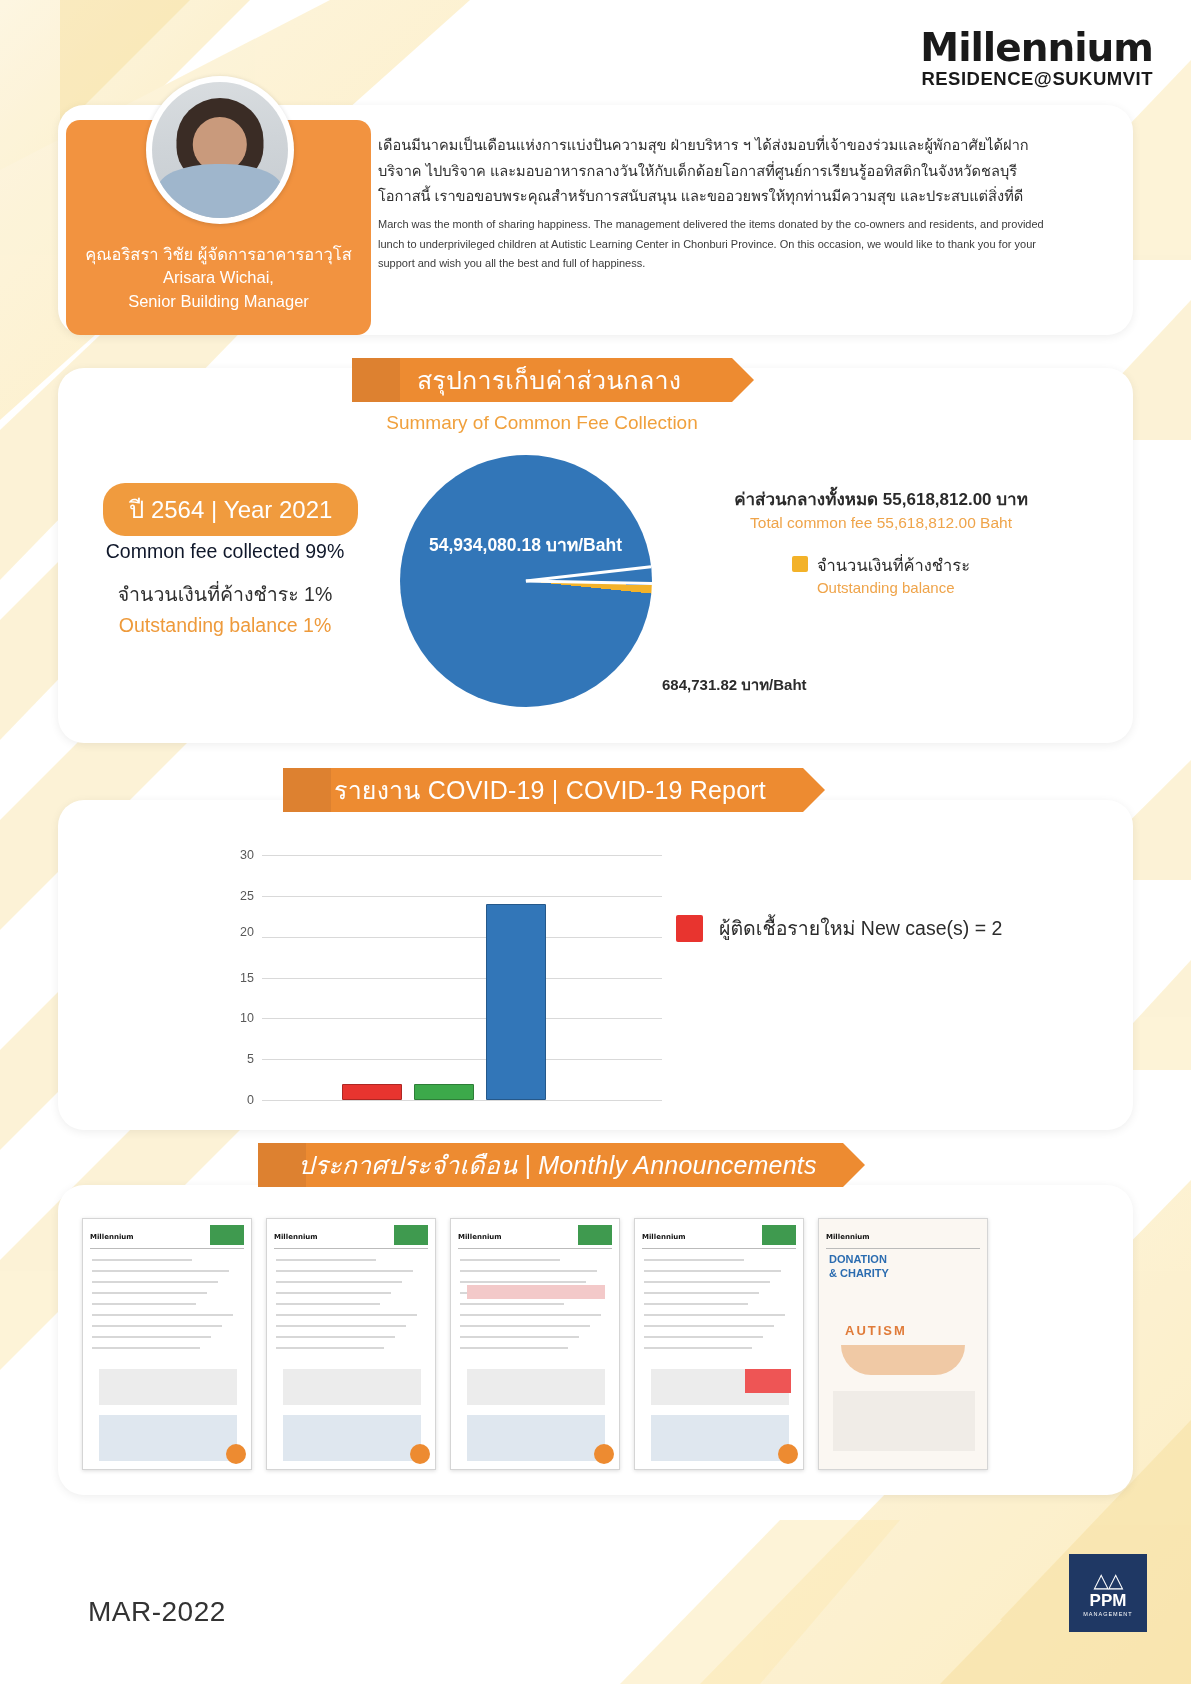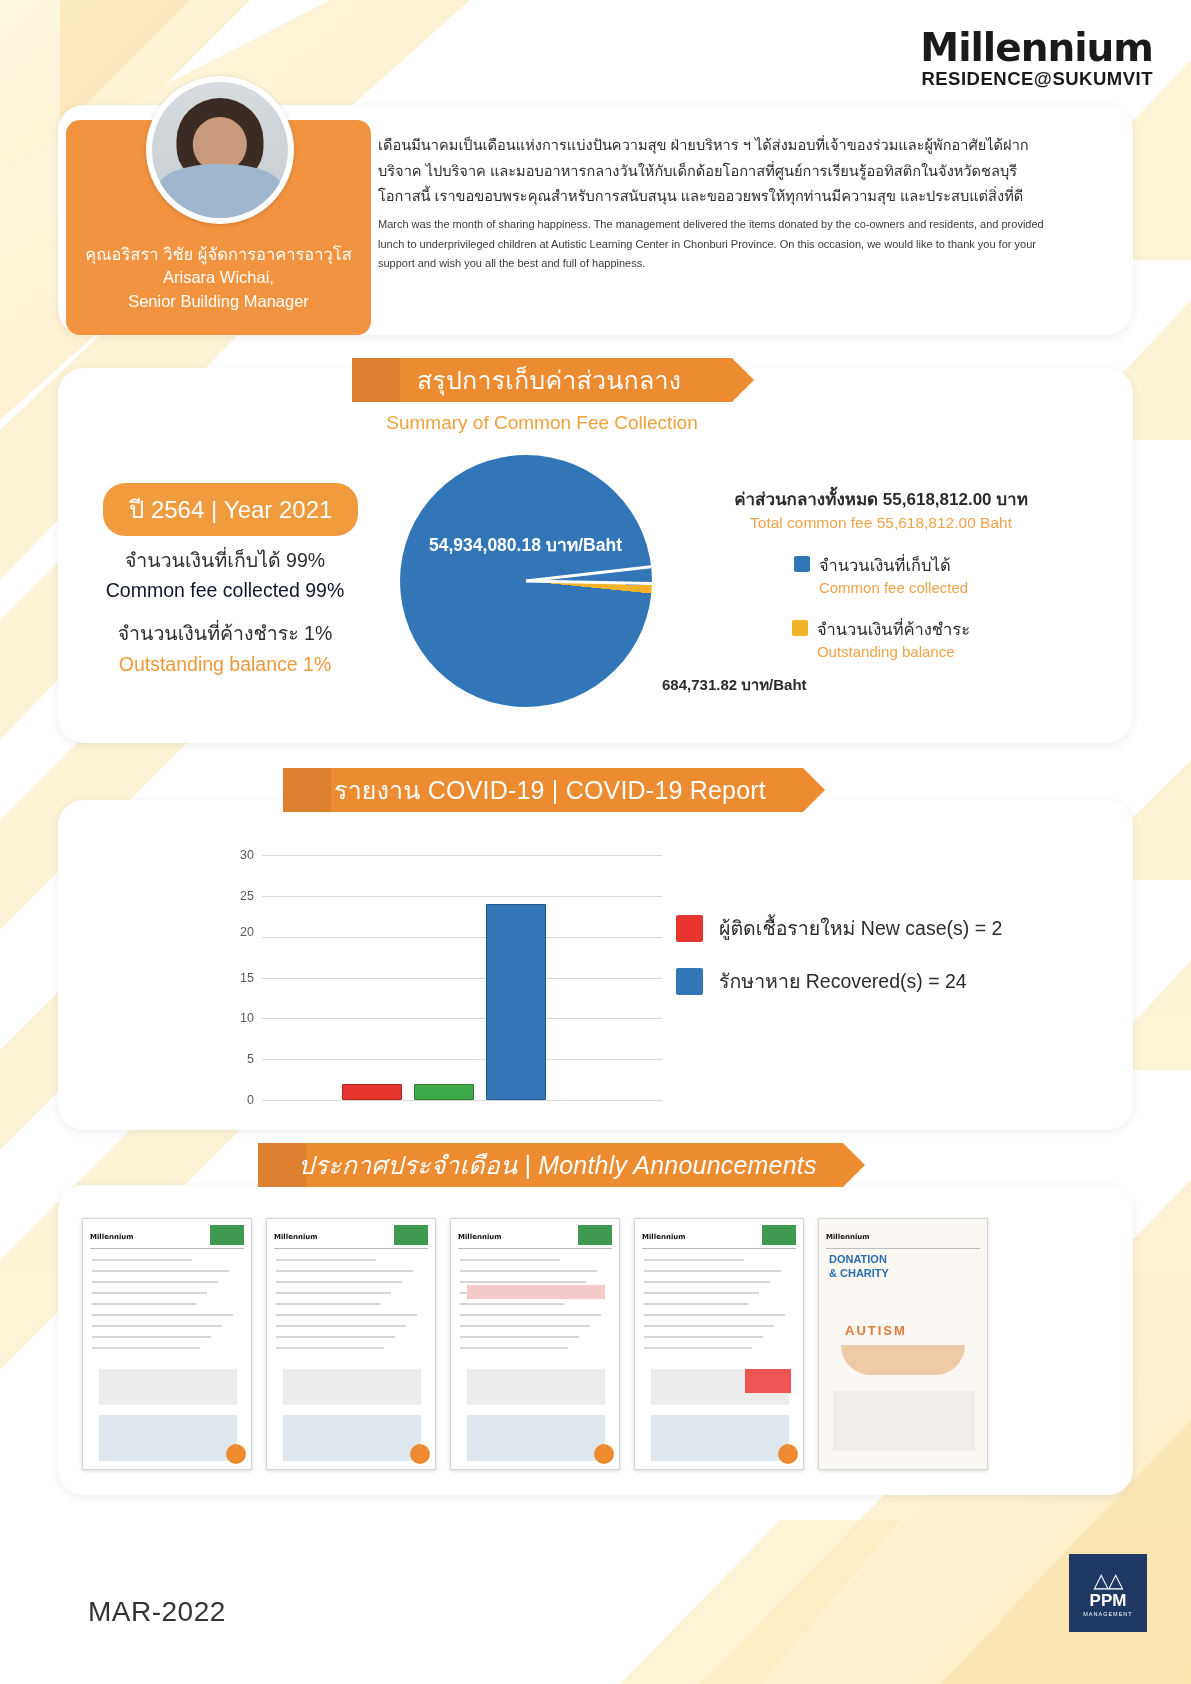--- a/index.html
+++ b/index.html
@@ -274,46 +274,38 @@
 
 <div class="card" id="fee-card"></div>
 <div class="ribbon" id="fee-ribbon">
   <span class="rib-label">สรุปการเก็บค่าส่วนกลาง</span>
 </div>
 <div id="fee-sub">Summary of Common Fee Collection</div>
 
 <div id="year-badge">ปี 2564 | Year 2021</div>
 
 <div id="fee-left-lines">
-  <div class="th">จำนวนเงินที่เก็บได้ 99%</div>
   <div class="en-blue">Common fee collected 99%</div>
   <div class="th" style="margin-top:16px">จำนวนเงินที่ค้างชำระ 1%</div>
   <div class="en-orange">Outstanding balance 1%</div>
 </div>
 
 <div id="pie-wrap">
   <div id="pie">
     <div class="gap-wedge"></div>
     <div class="gap-wedge2"></div>
   </div>
   <div id="pie-label-blue">54,934,080.18 บาท/Baht</div>
   <div id="pie-label-orange">684,731.82 บาท/Baht</div>
 </div>
 
 <div id="fee-right">
   <div class="total-th">ค่าส่วนกลางทั้งหมด 55,618,812.00 บาท</div>
   <div class="total-en">Total common fee 55,618,812.00 Baht</div>
 
-  <div class="legend-row">
-    <span class="legend-sw" style="background:#3276B8"></span>
-    <span class="legend-txt">
-      <span class="t1" style="display:block">จำนวนเงินที่เก็บได้</span>
-      <span class="t2" style="display:block">Common fee collected</span>
-    </span>
-  </div>
 
   <div class="legend-row">
     <span class="legend-sw" style="background:#F3B229"></span>
     <span class="legend-txt">
       <span class="t1" style="display:block">จำนวนเงินที่ค้างชำระ</span>
       <span class="t2" style="display:block">Outstanding balance</span>
     </span>
   </div>
 </div>
 
@@ -342,24 +334,20 @@
       <div class="bar" style="left: 152px; width: 60px; height: 16.3333px; background: rgb(60, 169, 74);"></div>
       <div class="bar" style="left: 224px; width: 60px; height: 196px; background: rgb(50, 118, 184);"></div>
     </div>
 </div>
 
 <div id="covid-legend">
   <div class="clegend-row">
     <span class="clegend-sw" style="background:#E8342F"></span>
     <span class="clegend-label">ผู้ติดเชื้อรายใหม่ New case(s) = 2</span>
   </div>
-  <div class="clegend-row">
-    <span class="clegend-sw" style="background:#3276B8"></span>
-    <span class="clegend-label">รักษาหาย Recovered(s) = 24</span>
-  </div>
 </div>
 
 <div class="card" id="ann-card"></div>
 <div class="ribbon" id="ann-ribbon">
   <span class="rib-label">ประกาศประจำเดือน | Monthly Announcements</span>
 </div>
 <div id="ann-strip">
     <div class="ann-doc">
       <div class="dhead"><span class="dlogo">Millennium</span><span class="dgreen"></span></div>
       <div class="dline" style="top:40px;width:100px;"></div>

